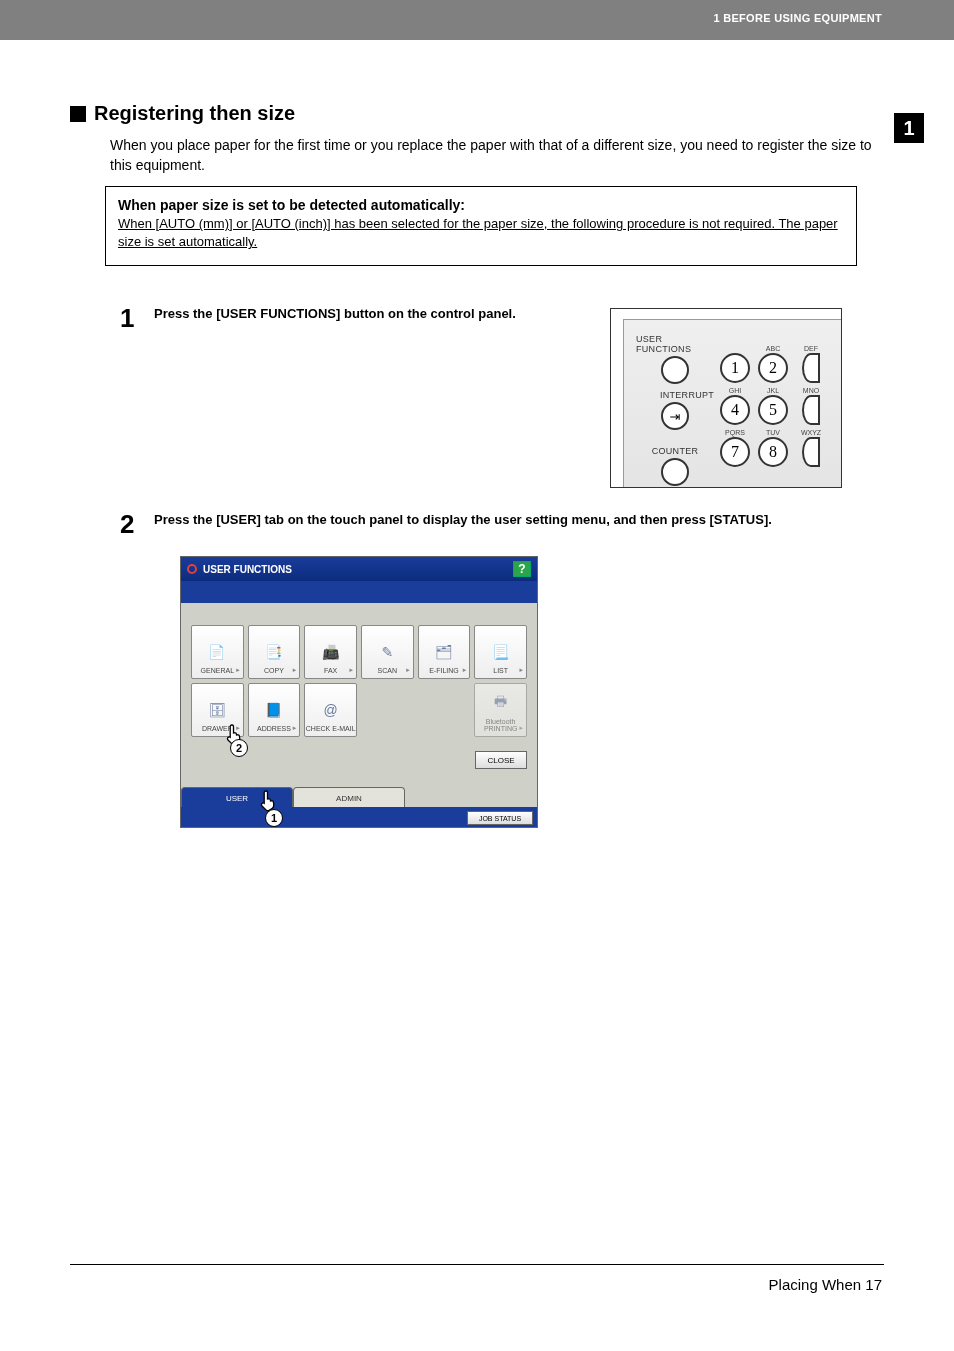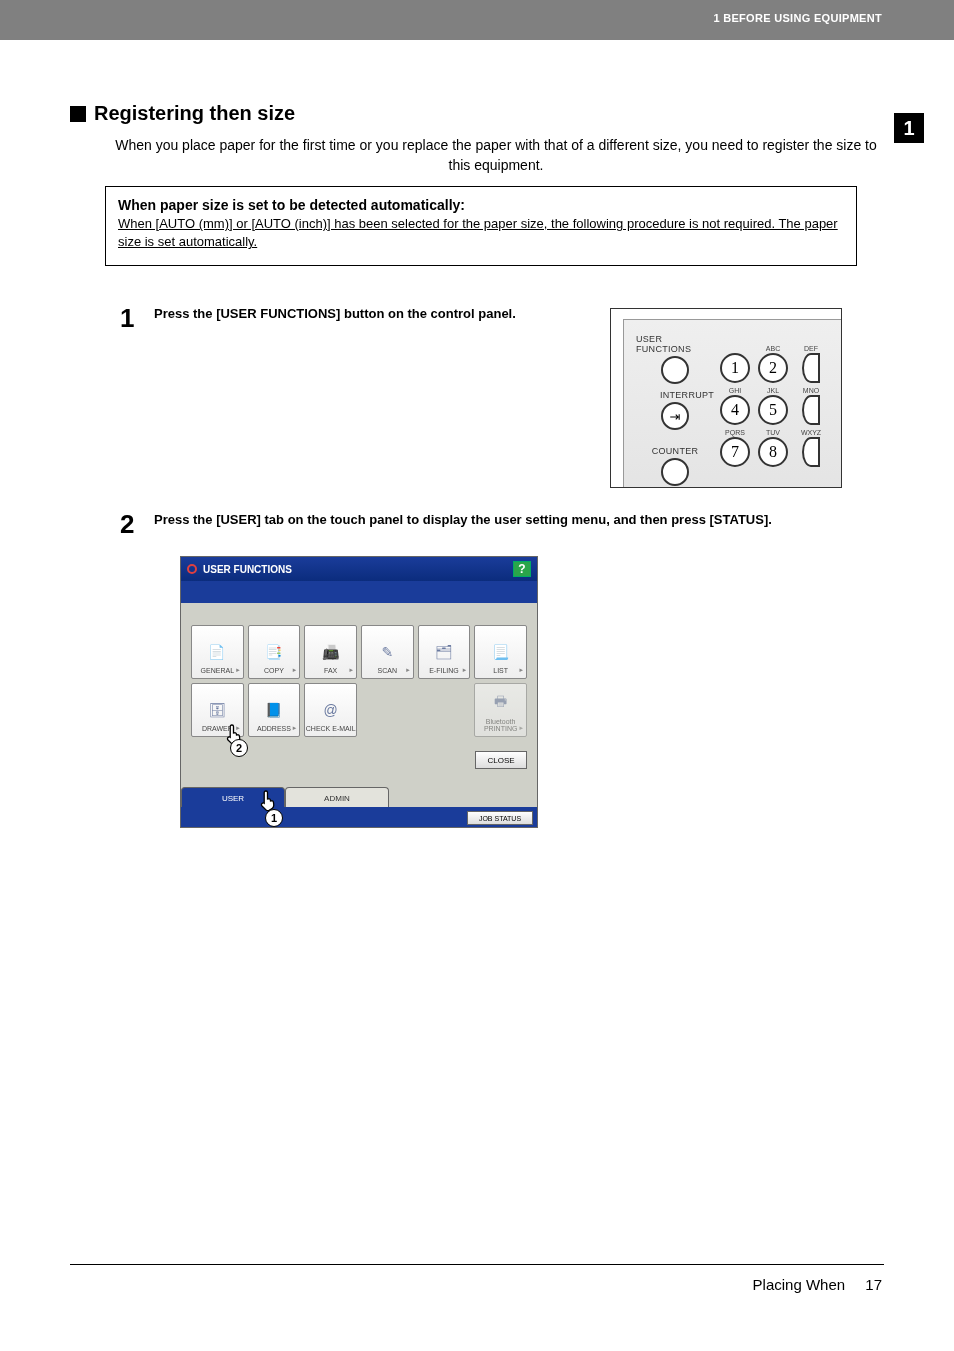--- a/index.html
+++ b/index.html
@@ -9,21 +9,21 @@
   
   .top-band { position: absolute; top: 0; left: 0; right: 0; height: 40px; background: #808080; }
   .header-title { position: absolute; top: 12px; right: 72px; color: #fff; font-size: 11px; font-weight: bold; letter-spacing: 0.3px; }
   .chapter-tab { position: absolute; top: 113px; right: 30px; width: 30px; height: 30px; background: #000; color: #fff; font-size: 20px; font-weight: bold; display: flex; align-items: center; justify-content: center; }
 
   
   .section { position: absolute; top: 102px; left: 70px; right: 72px; }
   .section-h { display: flex; align-items: center; gap: 8px; }
   .sq { width: 16px; height: 16px; background: #000; display: inline-block; }
   .section-title { font-size: 20px; font-weight: bold; }
-  .intro { margin: 10px 0 0 40px; font-size: 14px; line-height: 1.45; text-align: center; }
+  .intro { margin: 10px 0 0 40px; font-size: 14px; line-height: 1.45; }
 
   
   .auto-box { position: absolute; top: 186px; left: 105px; width: 752px; border: 1px solid #000; padding: 10px 12px 14px 12px; }
   .auto-title { font-size: 14px; font-weight: bold; margin-bottom: 2px; }
   .auto-body { font-size: 13px; line-height: 1.4; text-decoration: underline; }
 
   
   .step { position: absolute; left: 120px; right: 96px; }
   .step1 { top: 305px; }
   .step2 { top: 511px; }
@@ -50,34 +50,34 @@
   .tp-titlebar .help { margin-left: auto; width: 18px; height: 16px; background: #2aa54a; color: #fff; display: flex; align-items: center; justify-content: center; font-size: 12px; border: 1px solid #0a6; }
   .tp-power { width: 10px; height: 10px; border-radius: 50%; border: 2px solid #e04040; margin-right: 6px; position: relative; }
   .tp-subbar { height: 22px; background: #1a3c9a; }
   .tp-body { padding: 22px 6px 6px 6px; position: relative; }
   .tp-grid { display: grid; grid-template-columns: repeat(6, 1fr); gap: 4px; padding: 0 4px; }
   .tp-tile { height: 54px; background: linear-gradient(180deg,#fff,#eee); border: 1px solid #888; border-radius: 2px; display: flex; flex-direction: column; align-items: center; justify-content: flex-end; font-size: 7px; color: #444; padding-bottom: 4px; gap: 6px; position: relative; }
   .tp-tile .tick { position: absolute; bottom: 4px; right: 3px; font-size: 7px; color: #888; }
   .tile-icon { width: 20px; height: 18px; margin-top: 6px; display: flex; align-items: center; justify-content: center; font-size: 14px; color: #6a7aa0; }
   .tp-close { position: absolute; right: 10px; top: 148px; width: 52px; height: 18px; background: linear-gradient(180deg,#fff,#ddd); border: 1px solid #666; font-size: 8px; display:flex; align-items:center; justify-content:center; }
   .tp-tabs { position: absolute; left: 0; right: 0; bottom: 18px; height: 28px; display:flex; align-items:flex-end; }
-  .tp-tab { width: 104px; height: 22px; border: 1px solid #666; border-bottom: none; border-top-left-radius: 4px; border-top-right-radius: 4px; font-size: 8px; display:flex; align-items:center; justify-content:center; }
+  .tp-tab { width: 112px; height: 22px; border: 1px solid #666; border-bottom: none; border-top-left-radius: 4px; border-top-right-radius: 4px; font-size: 8px; display:flex; align-items:center; justify-content:center; }
   .tp-tab.active { background: #1a3c9a; color:#fff; }
   .tp-tab.inactive { background: #e3e3dc; color:#333; }
   .tp-footer { position:absolute; left:0; right:0; bottom:0; height:20px; background:#1a3c9a; }
   .tp-jobstatus { position:absolute; right:4px; bottom:2px; height:14px; width:66px; background:linear-gradient(180deg,#fff,#ddd); border:1px solid #666; font-size:7px; display:flex; align-items:center; justify-content:center; }
 
   .pointer { position:absolute; width:24px; height:24px; }
   .pointer svg { width:24px; height:24px; }
   .pointer-badge { position:absolute; width:18px; height:18px; border-radius:50%; background:#fff; border:1.5px solid #000; font-size:11px; font-weight:bold; display:flex; align-items:center; justify-content:center; }
 
   
   .footer-line { position:absolute; bottom: 86px; left: 70px; right: 70px; border-top: 1px solid #000; }
   .footer-text { position:absolute; bottom: 58px; right: 72px; font-size: 15px; }
-  .footer-page { margin-left: 16px; }
+  .footer-page { margin-left: 0; }
 </style>
 </head>
 <body>
 
 <div class="page">
   <div class="top-band"></div>
   <div class="header-title">1 BEFORE USING EQUIPMENT</div>
   <div class="chapter-tab">1</div>
 
   <div class="section">

